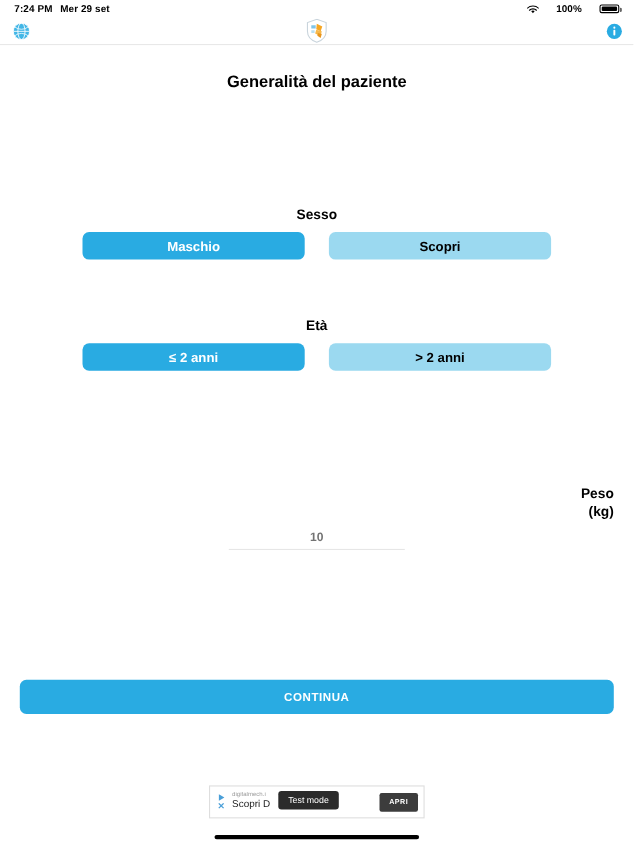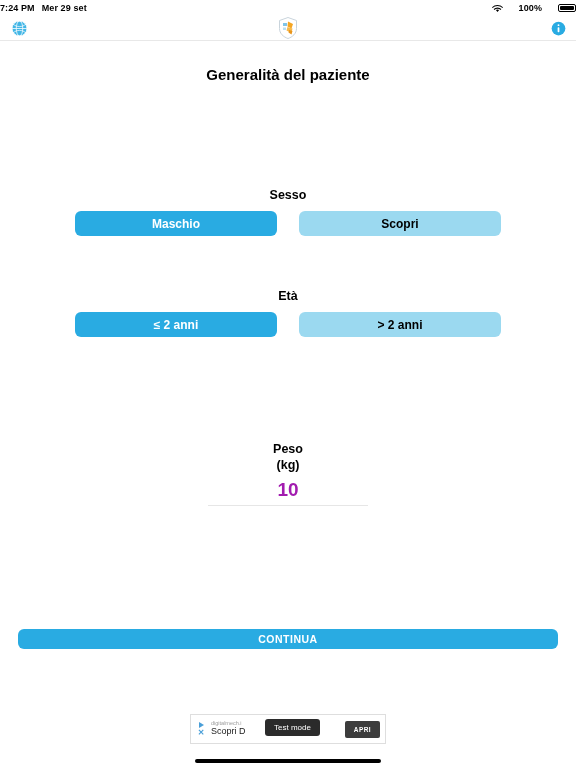--- a/index.html
+++ b/index.html
@@ -14,21 +14,21 @@
     width:576px; height:768px;
     background:#ffffff;
     display:flex; flex-direction:column;
   }
 
   
   .statusbar {
     height:16px;
     flex:0 0 16px;
     display:flex; align-items:center;
-    padding:0 0;
+    padding:0 13px;
     font-size:9px;
     color:#000;
     font-weight:600;
     letter-spacing:0.1px;
   }
   .sb-left { display:flex; align-items:center; gap:7px; }
   .sb-right { margin-left:auto; display:flex; align-items:center; gap:16px; }
   .wifi-icon { display:inline-block; width:11px; height:9px; position:relative; }
   .wifi-icon svg { display:block; }
   .battery {
@@ -108,28 +108,28 @@
     user-select:none;
     border:none;
     font-family:"Liberation Sans", sans-serif;
   }
   .seg-btn.selected { background:#29ABE2; color:#ffffff; }
   .seg-btn.unselected { background:#9BD9F0; color:#000000; }
 
   
   .group-peso { margin-top:105px; text-align:center; }
   .peso-label {
-    font-size:12.5px; font-weight:bold; color:#000; line-height:1.25;
+    font-size:12.5px; font-weight:bold; color:#000; line-height:1.25;text-align:right;
   }
   .peso-value-wrap {
     margin:6px auto 0;
     width:160px;
   }
   .peso-value {
-    font-size:19px; font-weight:bold; color:#a21caf;
+    font-size:11px; font-weight:bold; color:#737373;
     text-align:center;
     padding-bottom:4px;
     border:none; outline:none;
     width:100%;
     background:transparent;
     font-family:"Liberation Sans", sans-serif;
   }
   .peso-underline {
     height:1px;
     background:#e6e6e6;
@@ -137,21 +137,21 @@
   }
 
   
   .continua-wrap {
     margin-top:auto;
     padding-bottom:0;
   }
   .continua-btn {
     display:block;
     width:100%;
-    height:20px;
+    height:31px;
     background:#29ABE2;
     color:#fff;
     border:none;
     border-radius:6px;
     font-size:10.5px;
     font-weight:bold;
     letter-spacing:0.5px;
     cursor:pointer;
     font-family:"Liberation Sans", sans-serif;
   }
@@ -193,21 +193,21 @@
     letter-spacing:0.4px;
     padding:5px 9px;
     border-radius:2px;
     border:none;
     cursor:pointer;
     font-family:"Liberation Sans", sans-serif;
     flex:0 0 auto;
   }
   .ad-testmode {
     position:absolute;
-    left:74px; top:4px;
+    left:62px; top:4px;
     background:#2b2b2b;
     color:#ffffff;
     font-size:8px;
     padding:4px 9px;
     border-radius:3px;
     white-space:nowrap;
     z-index:5;
   }
 
   

